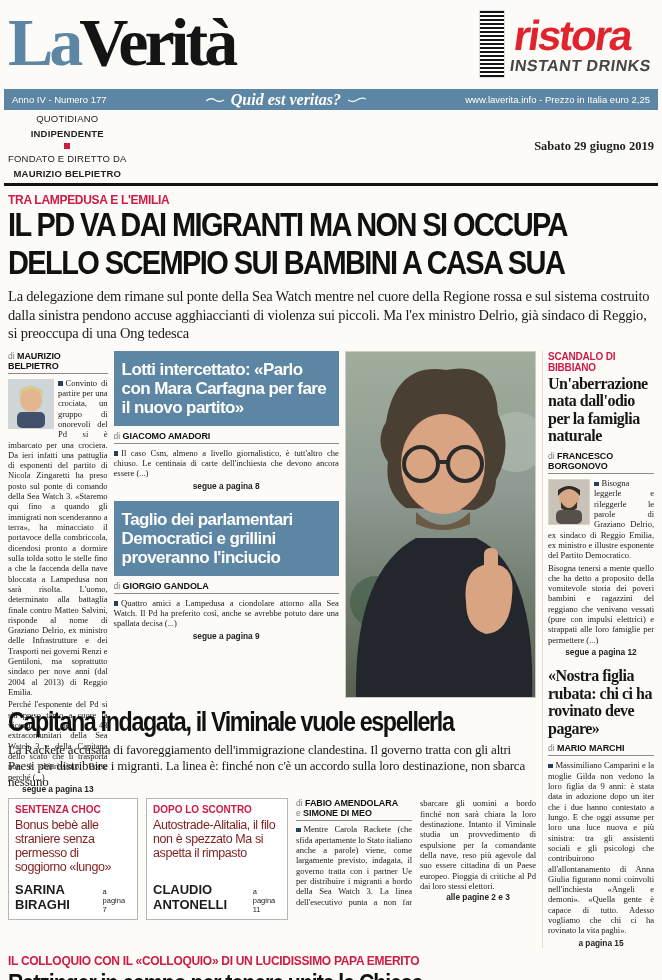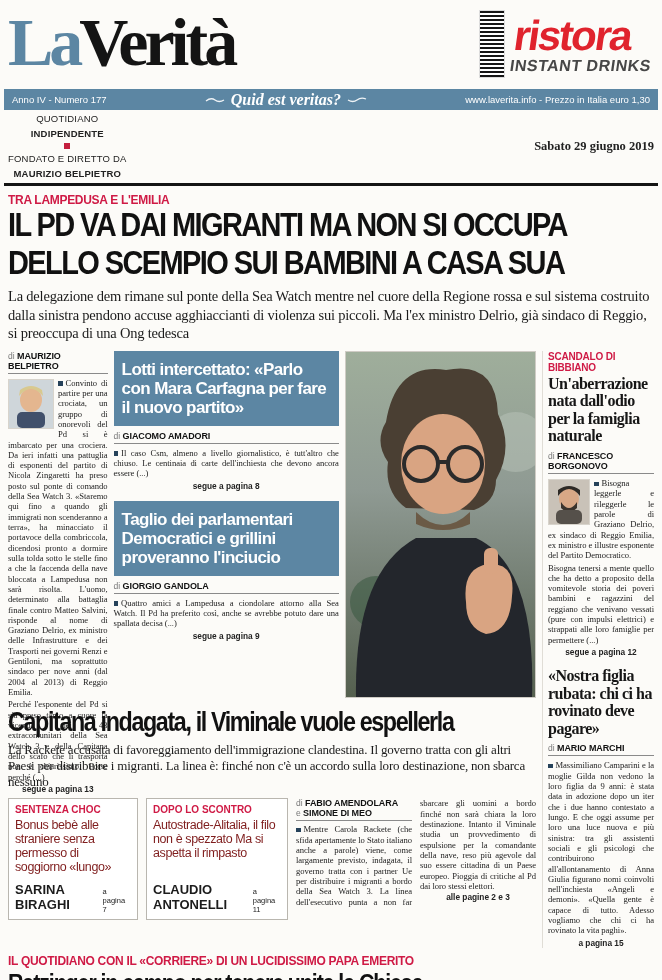--- a/index.html
+++ b/index.html
@@ -101,21 +101,21 @@
     <span>Anno IV - Numero 177</span>
     <span class="motto">
       <svg class="swash" width="20" height="8" viewBox="0 0 20 8">
           <path d="M1 5 Q6 1 10 4 T19 4" stroke="#fff" fill="none" stroke-width="1.3"></path>
         </svg>
       <span>Quid est veritas?</span>
       <svg class="swash" width="20" height="8" viewBox="0 0 20 8">
           <path d="M1 4 Q6 7 10 4 T19 3" stroke="#fff" fill="none" stroke-width="1.3"></path>
         </svg>
     </span>
-    <span>www.laverita.info - Prezzo in Italia euro 1,30</span>
+    <span>www.laverita.info - Prezzo in Italia euro 2,25</span>
   </div>
 
   <div class="dateline">
     <span class="left">
       <span>QUOTIDIANO</span>
       <b>INDIPENDENTE</b>
       <span class="redsq"></span>
       <span>FONDATO E DIRETTO DA</span>
       <b>MAURIZIO BELPIETRO</b>
     </span>
@@ -246,21 +246,21 @@
       <div class="rail-title" style="margin-top:10px;">«Nostra figlia rubata: chi ci ha rovinato deve pagare»</div>
       <div class="byline"><span>di</span> <b>MARIO MARCHI</b></div>
       <div class="bt">
           <p><span class="sq"></span><span>Massimiliano Camparini e la moglie Gilda non vedono la loro figlia da 9 anni: è stata data in adozione dopo un iter che i due hanno contestato a lungo. E che oggi assume per loro una luce nuova e più sinistra: tra gli assistenti sociali e gli psicologi che contribuirono all'allontanamento di Anna Giulia figurano nomi coinvolti nell'inchiesta «Angeli e demoni». «Quella gente è capace di tutto. Adesso vogliamo che chi ci ha rovinato la vita paghi».</span></p>
         </div>
       <div class="more">a pagina 15</div>
     </div>
   </div>
 
   <div class="ratz">
-    <div class="kick" style="font-size:12px;">IL QUOTIDIANO CON IL «CORRIERE» DI UN LUCIDISSIMO PAPA EMERITO</div>
+    <div class="kick" style="font-size:12px;">IL COLLOQUIO CON IL «COLLOQUIO» DI UN LUCIDISSIMO PAPA EMERITO</div>
     <div class="h2ratz">Ratzinger in campo per tenere unita la Chiesa</div>
   </div>
 
   <div class="bottom-row">
     <div class="promo">
       <div class="l1">LaVerità</div>
 
     </div>
 
     <div class="bert">

